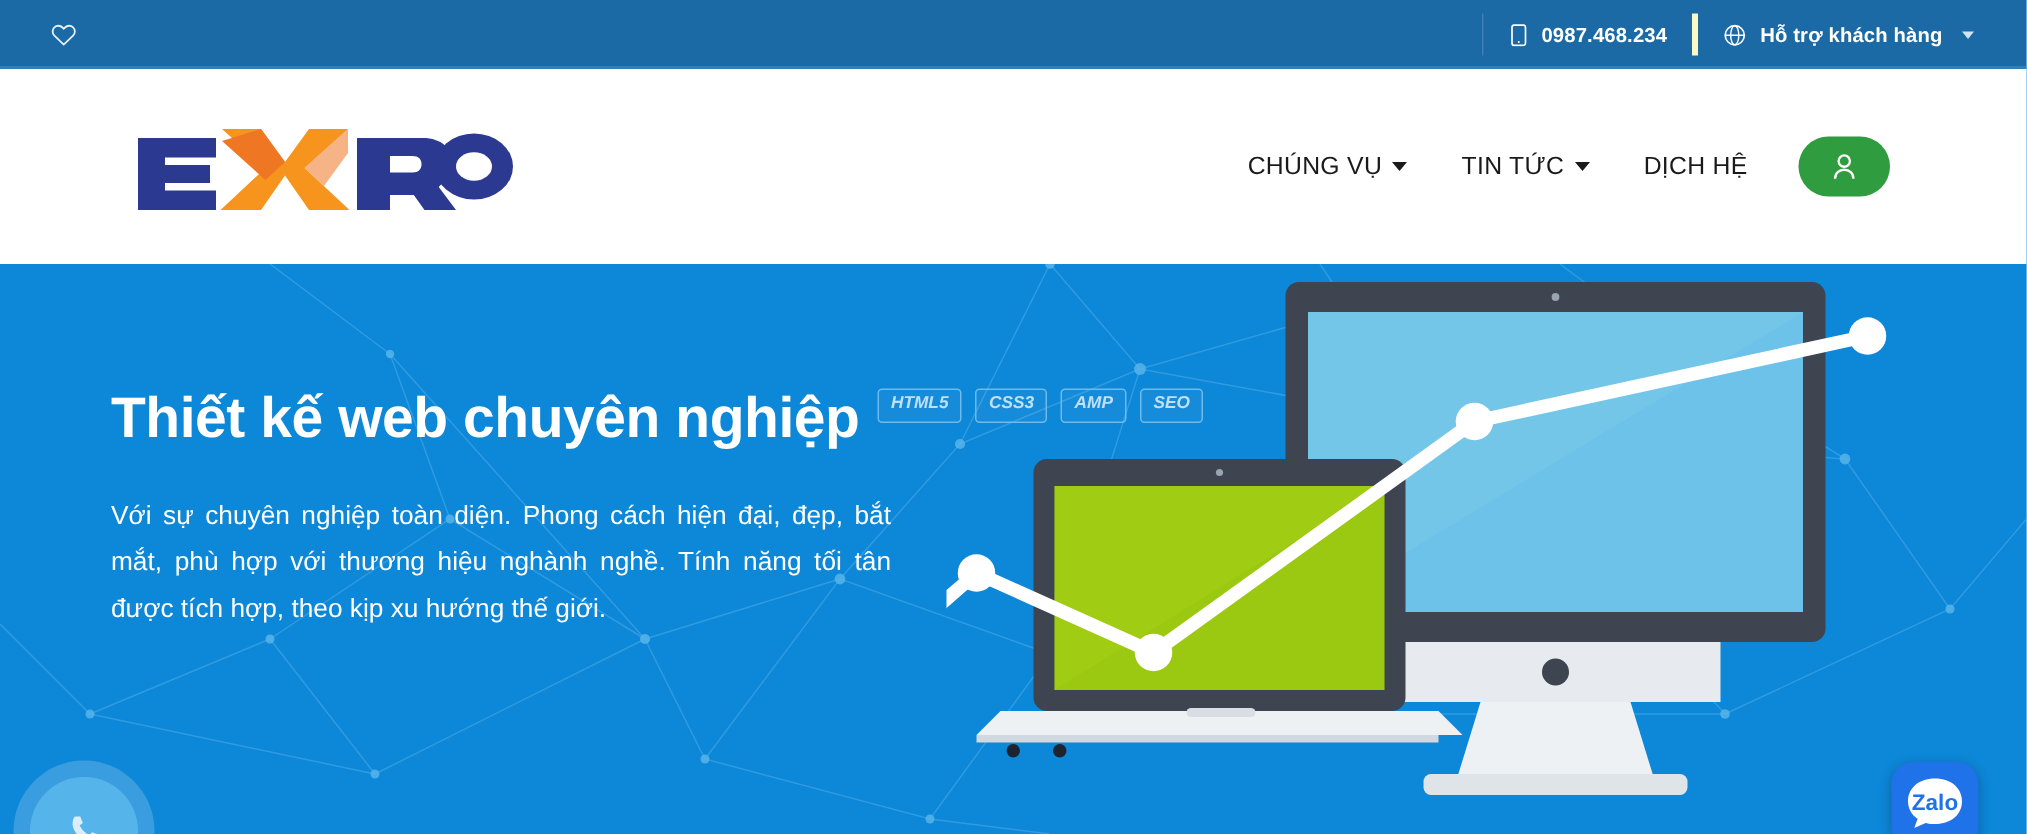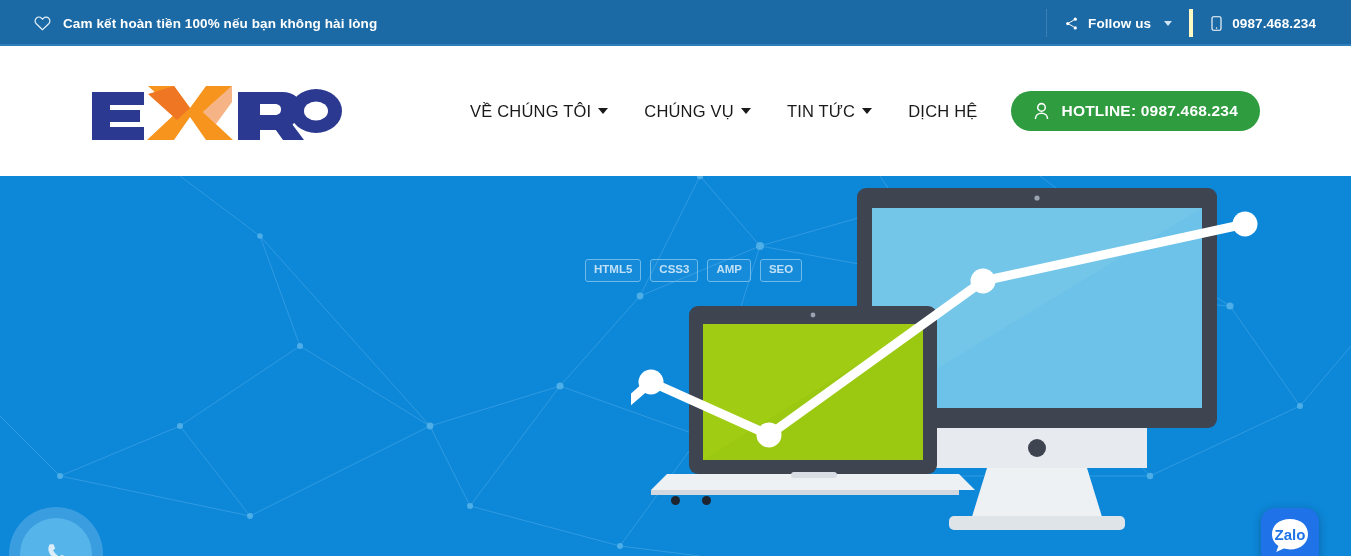--- a/index.html
+++ b/index.html
@@ -105,21 +105,21 @@
     white-space:nowrap;
   }
   .hero-desc{
     color:#ffffff; font-size:17.5px; line-height:1.78;
     margin-top:26px; max-width:520px;
     text-align:justify;
   }
 
   .badges{
     position:absolute; left:585px; top:83px; z-index:4;
-    display:flex; gap:9px; align-items:center;
+    display:flex; gap:9px; align-items:center;font-style:italic;
   }
   .badge{
     border:1px solid #6ebaea; border-radius:3px;
     color:#bfe0f7; font-size:11.5px; font-weight:bold;
     padding:4px 8px 5px; line-height:1;
     background:rgba(255,255,255,0.04);
   }
 
   .illus{ position:absolute; right:0; top:0; width:720px; height:380px; z-index:2; }
 
@@ -153,49 +153,47 @@
 <body>
 
 <div class="topbar">
 
   <div class="tb-left">
     <span class="ico">
       <svg width="17" height="16" viewBox="0 0 24 22">
         <path d="M12 20.5 3.2 12.1C1 10 1 6.4 3.2 4.3c2.1-2.1 5.5-2 7.6.1L12 5.6l1.2-1.2c2.1-2.1 5.5-2.2 7.6-.1 2.2 2.1 2.2 5.7 0 7.8L12 20.5z" fill="none" stroke="#e4f0fa" stroke-width="1.7"></path>
       </svg>
     </span>
-    <span class="tb-text">Cam kết hoàn tiền 100% nếu bạn không hài lòng</span>
   </div>
 
   <div class="tb-right">
 
-    <div class="tb-item">
-      <span class="ico">
-        <svg width="15" height="15" viewBox="0 0 24 24" fill="#ffffff">
-          <circle cx="18" cy="5" r="2.6"></circle>
-            <circle cx="6" cy="12" r="2.6"></circle>
-            <circle cx="18" cy="19" r="2.6"></circle>
-          <path d="M8.2 10.8 15.7 6.6M8.2 13.2l7.5 4.2" stroke="#ffffff" stroke-width="1.6" fill="none"></path>
-        </svg>
-      </span>
-      <span class="lbl">Follow us</span>
-      <i class="caret"></i>
-    </div>
 
     <div class="tb-item">
       <span class="ico">
         <svg width="13" height="15" viewBox="0 0 14 20">
           <rect x="1" y="1" width="12" height="18" rx="2" fill="none" stroke="#ffffff" stroke-width="1.5"></rect>
           <circle cx="7" cy="16" r="0.9" fill="#ffffff"></circle>
         </svg>
       </span>
       <span class="lbl">0987.468.234</span>
     </div>
 
 
+    <div class="tb-item">
+      <span class="ico">
+        <svg width="15" height="15" viewBox="0 0 20 20">
+          <circle cx="10" cy="10" r="8.5" fill="none" stroke="#ffffff" stroke-width="1.5"></circle>
+          <ellipse cx="10" cy="10" rx="3.6" ry="8.5" fill="none" stroke="#ffffff" stroke-width="1.3"></ellipse>
+          <path d="M1.7 10h16.6" stroke="#ffffff" stroke-width="1.3"></path>
+        </svg>
+      </span>
+      <span class="lbl">Hỗ trợ khách hàng</span>
+      <i class="caret"></i>
+    </div>
 
   </div>
 </div>
 
 <div class="header">
 
   <a class="logo">
     <svg width="256" height="62" viewBox="0 0 256 62" aria-label="EXPRO">
 
       <path d="M4 12h52v13H22v5h30v12H22v5h34v13H4z" fill="#2b3990"></path>
@@ -209,44 +207,39 @@
 
       <path d="M196 12h40c12 0 20 7 20 17 0 7-4 12-10 15l12 16h-21l-10-14h-13v14h-18z" fill="#2b3990" transform="translate(-42,0)"></path>
       <path d="M172 24v11h15c4 0 6-2.3 6-5.5s-2-5.5-6-5.5z" fill="#ffffff" transform="translate(0,0)"></path>
 
       <ellipse cx="228" cy="31" rx="26" ry="22" fill="#2b3990"></ellipse>
       <ellipse cx="228" cy="31" rx="12" ry="9.5" fill="#ffffff"></ellipse>
     </svg>
   </a>
 
   <nav class="nav">
-    <div class="nav-item">
-      <span>VỀ CHÚNG TÔI</span>
-      <i class="nav-caret"></i>
-    </div>
     <div class="nav-item">
       <span>CHÚNG VỤ</span>
       <i class="nav-caret"></i>
     </div>
     <div class="nav-item">
       <span>TIN TỨC</span>
       <i class="nav-caret"></i>
     </div>
     <div class="nav-item">
       <span>DỊCH HỆ</span>
     </div>
 
     <button class="hotline">
       <span class="ico">
         <svg width="17" height="18" viewBox="0 0 18 20">
           <circle cx="9" cy="6" r="4.2" fill="none" stroke="#ffffff" stroke-width="1.7"></circle>
           <path d="M2.2 19c0-4 3-6.6 6.8-6.6S15.8 15 15.8 19" fill="none" stroke="#ffffff" stroke-width="1.7"></path>
         </svg>
       </span>
-      <span>HOTLINE: 0987.468.234</span>
     </button>
   </nav>
 </div>
 
 <div class="hero">
 
   <svg class="hero-net" viewBox="0 0 1351 380" preserveAspectRatio="none">
     <g stroke="#3ba2e4" stroke-width="1" fill="none" opacity=".75">
       <path d="M700 0 760 70 640 120 700 0M760 70 900 30 980 110 760 70M980 110 1120 60 1230 130 980 110"></path>
       <path d="M640 120 560 210 700 260 760 70M700 260 860 300 980 110"></path>
@@ -305,20 +298,24 @@
 
     <g fill="none">
       <polyline points="-180,380 20,206 138,259 352,105 614,48" stroke="#ffffff" stroke-width="9" stroke-linejoin="round" stroke-linecap="round"></polyline>
       <circle cx="20" cy="206" r="12.5" fill="#ffffff"></circle>
       <circle cx="138" cy="259" r="12.5" fill="#ffffff"></circle>
       <circle cx="352" cy="105" r="12.5" fill="#ffffff"></circle>
       <circle cx="614" cy="48" r="12.5" fill="#ffffff"></circle>
     </g>
   </svg>
 
+  <div class="hero-inner">
+    <h1 class="hero-title">Thiết kế web chuyên nghiệp</h1>
+    <p class="hero-desc">Với sự chuyên nghiệp toàn diện. Phong cách hiện đại, đẹp, bắt mắt, phù hợp với thương hiệu nghành nghề. Tính năng tối tân được tích hợp, theo kịp xu hướng thế giới.</p>
+  </div>
 
   <div class="badges">
     <span class="badge">HTML5</span>
     <span class="badge">CSS3</span>
     <span class="badge">AMP</span>
     <span class="badge">SEO</span>
   </div>
 
   <div class="dots">
     <span class="dot"></span>

